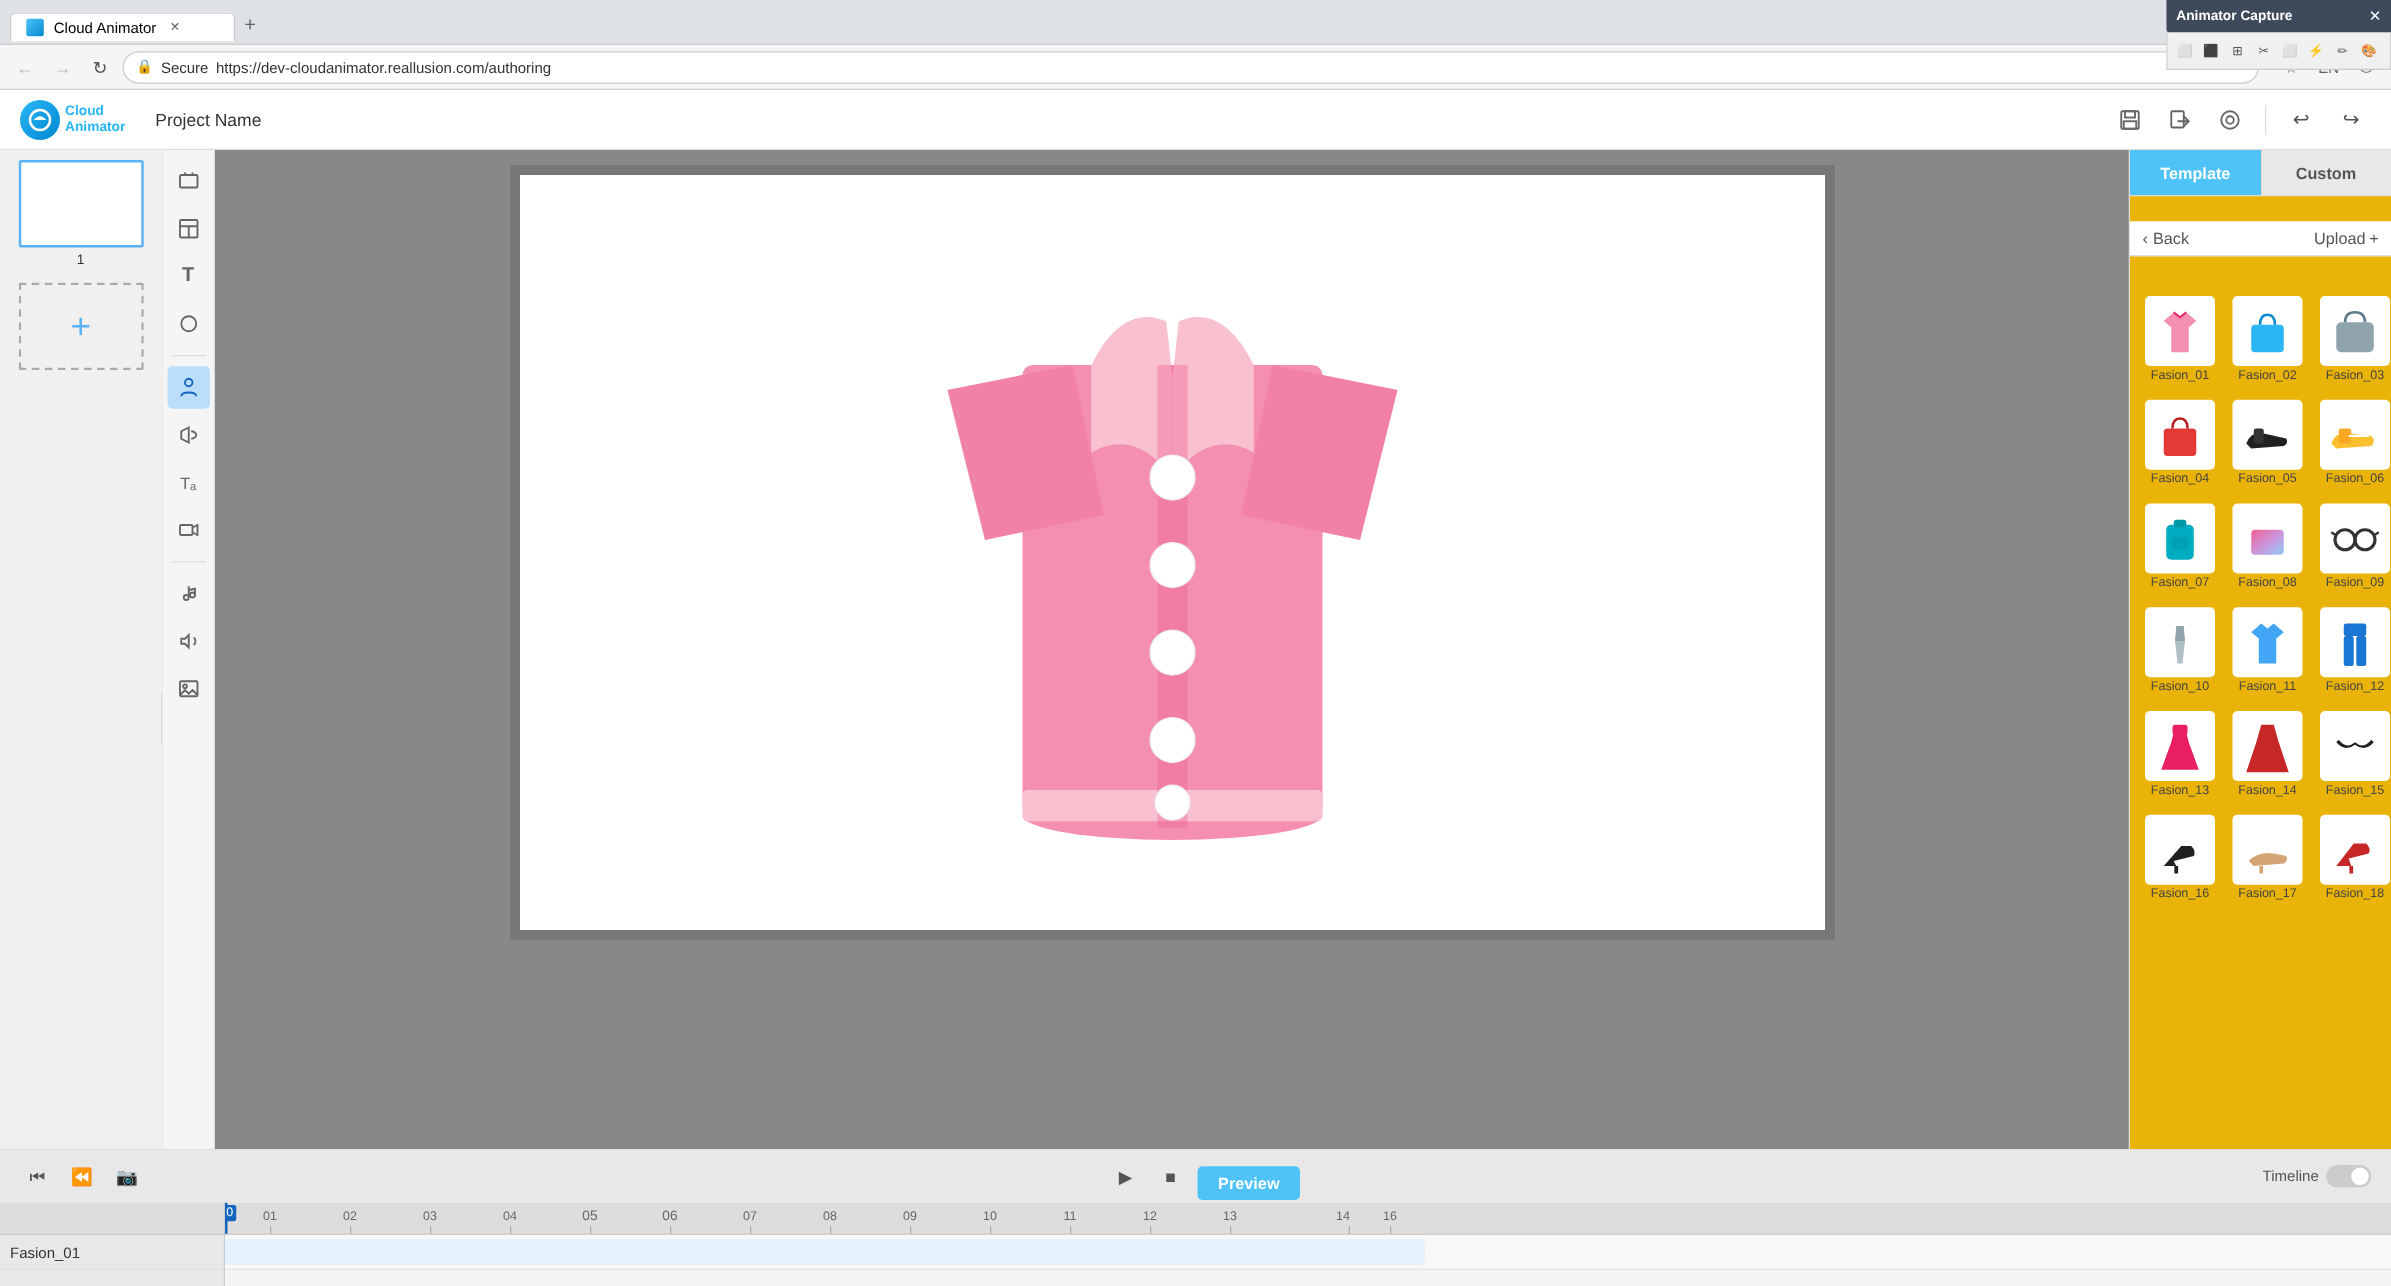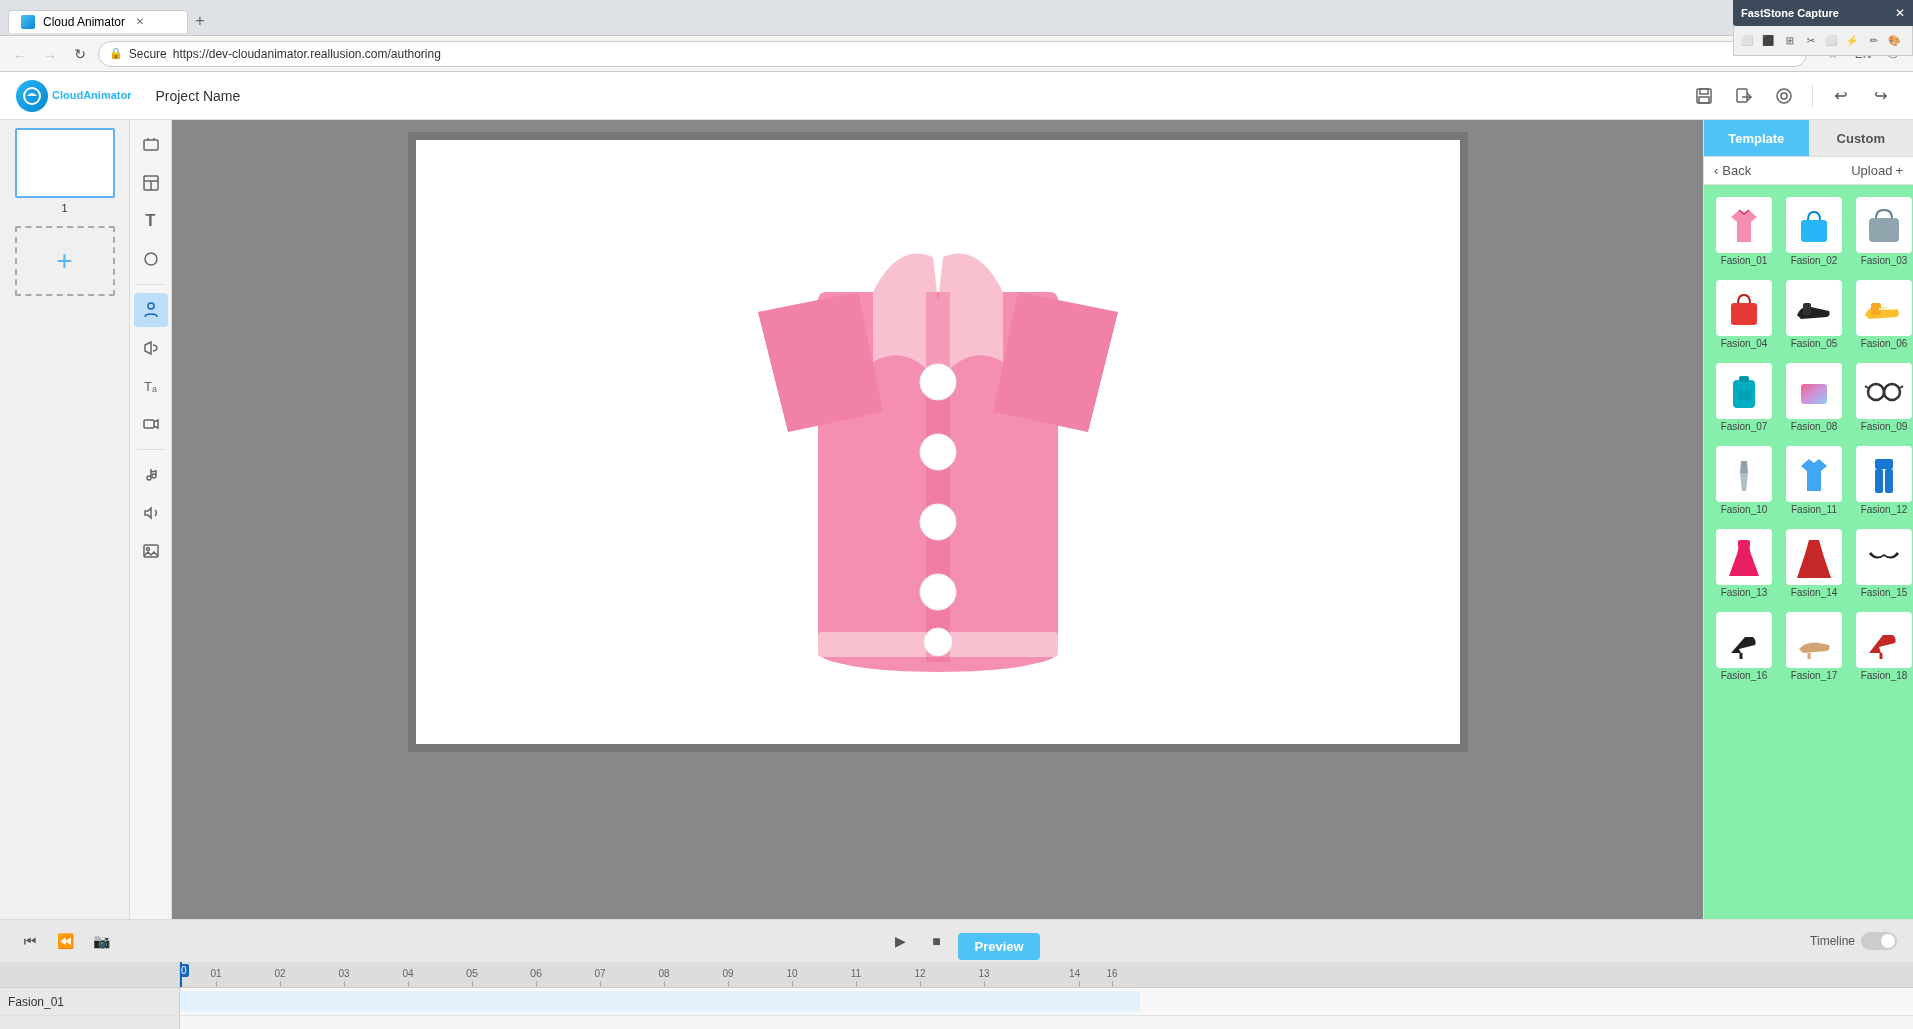--- a/index.html
+++ b/index.html
@@ -123,21 +123,21 @@
     .logo-icon {
       width: 32px; height: 32px;
       background: linear-gradient(135deg, #29b6f6, #0288d1);
       border-radius: 50%;
       display: flex; align-items: center; justify-content: center;
       color: white;
       font-size: 12px;
       font-weight: bold;
     }
     .logo-text {
-      display: flex; flex-direction: row; line-height: 1.1;
+      display: flex; flex-direction: column; line-height: 1.1;
     }
     .logo-text-cloud { color: #29b6f6; font-size: 11px; font-weight: bold; }
     .logo-text-animator { color: #29b6f6; font-size: 11px; font-weight: bold; }
     .project-name { font-size: 14px; color: #333; margin-left: 8px; }
     .header-tools {
       margin-left: auto;
       display: flex; align-items: center; gap: 8px;
     }
     .header-btn {
       background: none;
@@ -250,24 +250,25 @@
     .toolbar-btn.active { background: #bbdefb; color: #1565c0; }
     .toolbar-divider {
       width: 28px; height: 1px;
       background: #ddd;
       margin: 4px 0;
     }
 
     
     .right-panel {
       width: 210px;
-      background: #86efac;
+      background: #eab308;
       border-left: 1px solid #ddd;
       display: flex;
       flex-direction: column;
+      gap: 20px;
     }
     .right-tabs {
       display: flex;
       border-bottom: 1px solid #ddd;
     }
     .right-tab {
       flex: 1;
       height: 36px;
       border: none;
       cursor: pointer;
@@ -926,21 +927,21 @@
         </div>
 
       <div style="height:28px;background:#f8f8f8;border-bottom:1px solid #e0e0e0;position:relative;">
         <div style="position:absolute;left:0;top:0;bottom:0;width:960px;background:#e3f2fd;border-radius:3px;margin:3px 0;"></div>
       </div>
     </div>
   </div>
 </div>
 
 <div style="position:fixed;top:0;right:0;width:180px;height:26px;background:#3c4a5c;display:flex;align-items:center;padding:0 8px;gap:6px;z-index:300;border-bottom-left-radius:3px;">
-  <span style="color:white;font-size:11px;font-weight:bold;">FastStone Capture</span>
+  <span style="color:white;font-size:11px;font-weight:bold;">Animator Capture</span>
   <span style="margin-left:auto;color:white;font-size:12px;cursor:pointer;">✕</span>
 </div>
 <div style="position:fixed;top:26px;right:0;width:180px;height:30px;background:#f0f0f0;border:1px solid #ccc;border-top:none;display:flex;align-items:center;padding:0 4px;gap:1px;z-index:300;">
   <button class="fs-btn">⬜</button>
   <button class="fs-btn">⬛</button>
   <button class="fs-btn">⊞</button>
   <button class="fs-btn">✂</button>
   <button class="fs-btn">⬜</button>
   <button class="fs-btn">⚡</button>
   <button class="fs-btn">✏</button>

